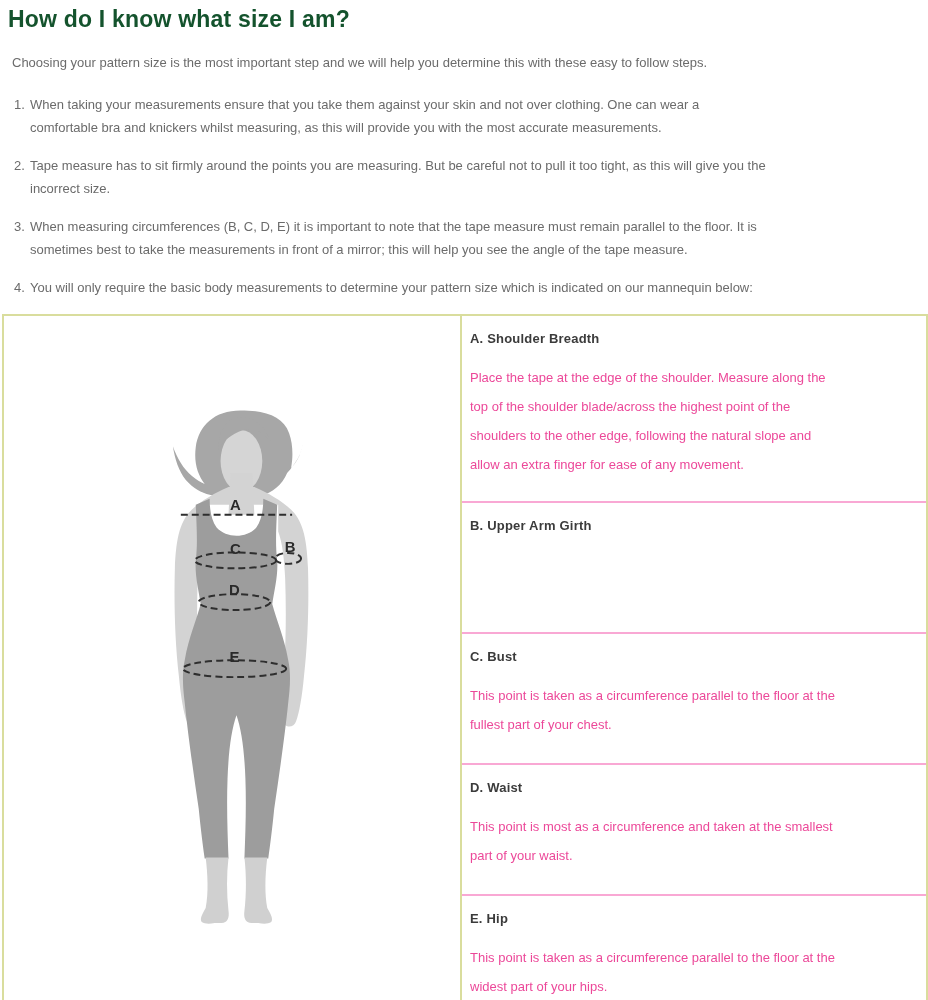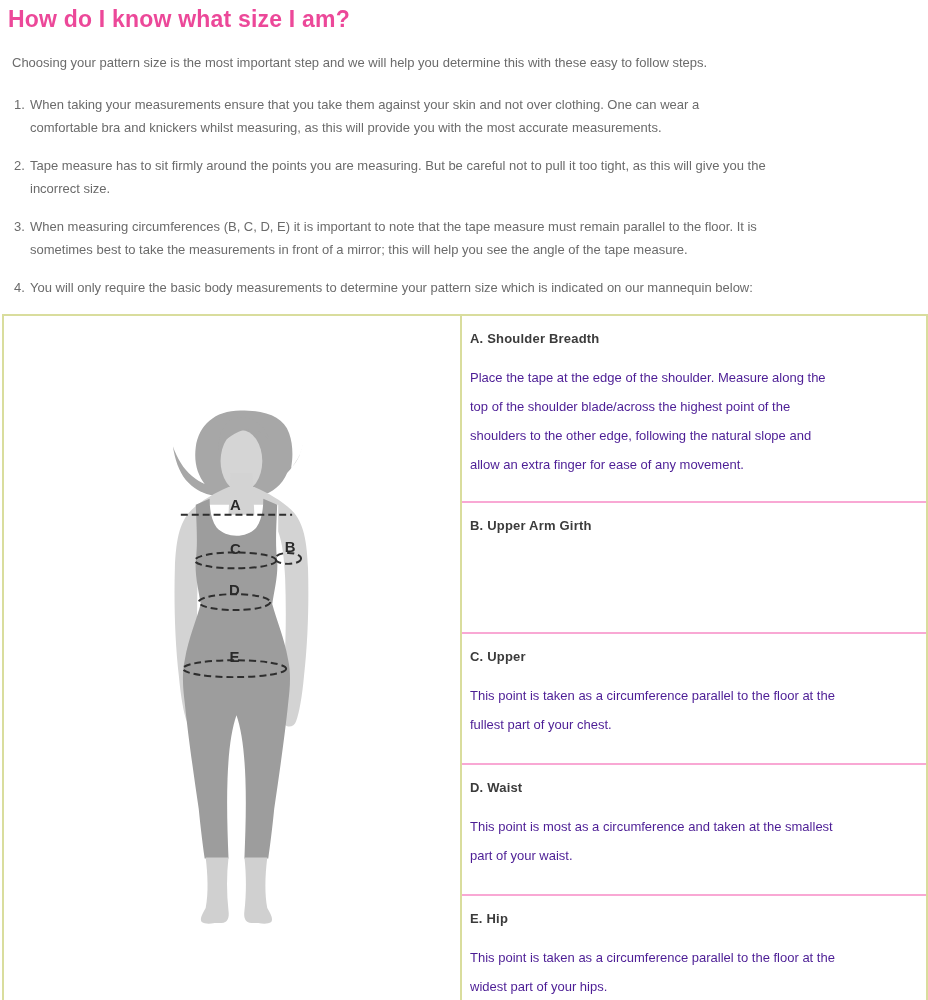--- a/index.html
+++ b/index.html
@@ -4,21 +4,21 @@
 <style>
   html,body{margin:0;padding:0;background:#ffffff;}
   body{
     width:928px;height:1000px;overflow:hidden;
     font-family:"Liberation Sans",sans-serif;
     color:#6b6b6b;
     -webkit-font-smoothing:antialiased;
   }
   .page{padding:4px 8px 0 8px;}
   .title{
-    font-size:23px;font-weight:bold;color:#ec4899;
+    font-size:23px;font-weight:bold;color:#14532d;
     margin:2px 0 0 0;letter-spacing:.2px;
   }
   .intro{
     margin:21px 0 0 4px;font-size:13px;line-height:18px;color:#6b6b6b;
   }
   .steps{margin-top:21px;}
   .step{
     display:flex;align-items:flex-start;
     font-size:13px;line-height:23px;color:#6b6b6b;
     margin:0 0 15px 0;
@@ -48,21 +48,21 @@
     box-sizing:border-box;
     padding:15px 10px 9px 8px;
     overflow:hidden;
   }
   .section-row + .section-row, .row-border{border-top:2px solid #f9a8d4;}
   .section-heading{
     font-size:13px;font-weight:bold;color:#3b3b3b;margin:0;
     letter-spacing:.2px;
   }
   .section-body{
-    margin:17px 0 0 0;font-size:13px;line-height:29px;color:#4c1d95;
+    margin:17px 0 0 0;font-size:13px;line-height:29px;color:#ec4899;
     white-space:pre-line;
   }
   .fig-label{
     font-size:15px;font-weight:bold;fill:#2a2a2a;
     font-family:"Liberation Sans",sans-serif;
   }
 </style>
 </head>
 <body>
 
@@ -212,21 +212,21 @@
       <p class="section-heading">A. Shoulder Breadth</p>
       <p class="section-body">Place the tape at the edge of the shoulder. Measure along the
 top of the shoulder blade/across the highest point of the
 shoulders to the other edge, following the natural slope and
 allow an extra finger for ease of any movement.</p>
     </div>
     <div class="section-row">
       <p class="section-heading">B. Upper Arm Girth</p>
     </div>
     <div class="section-row">
-      <p class="section-heading">C. Upper</p>
+      <p class="section-heading">C. Bust</p>
       <p class="section-body">This point is taken as a circumference parallel to the floor at the
 fullest part of your chest.</p>
     </div>
     <div class="section-row">
       <p class="section-heading">D. Waist</p>
       <p class="section-body">This point is most as a circumference and taken at the smallest
 part of your waist.</p>
     </div>
     <div class="section-row">
       <p class="section-heading">E. Hip</p>

